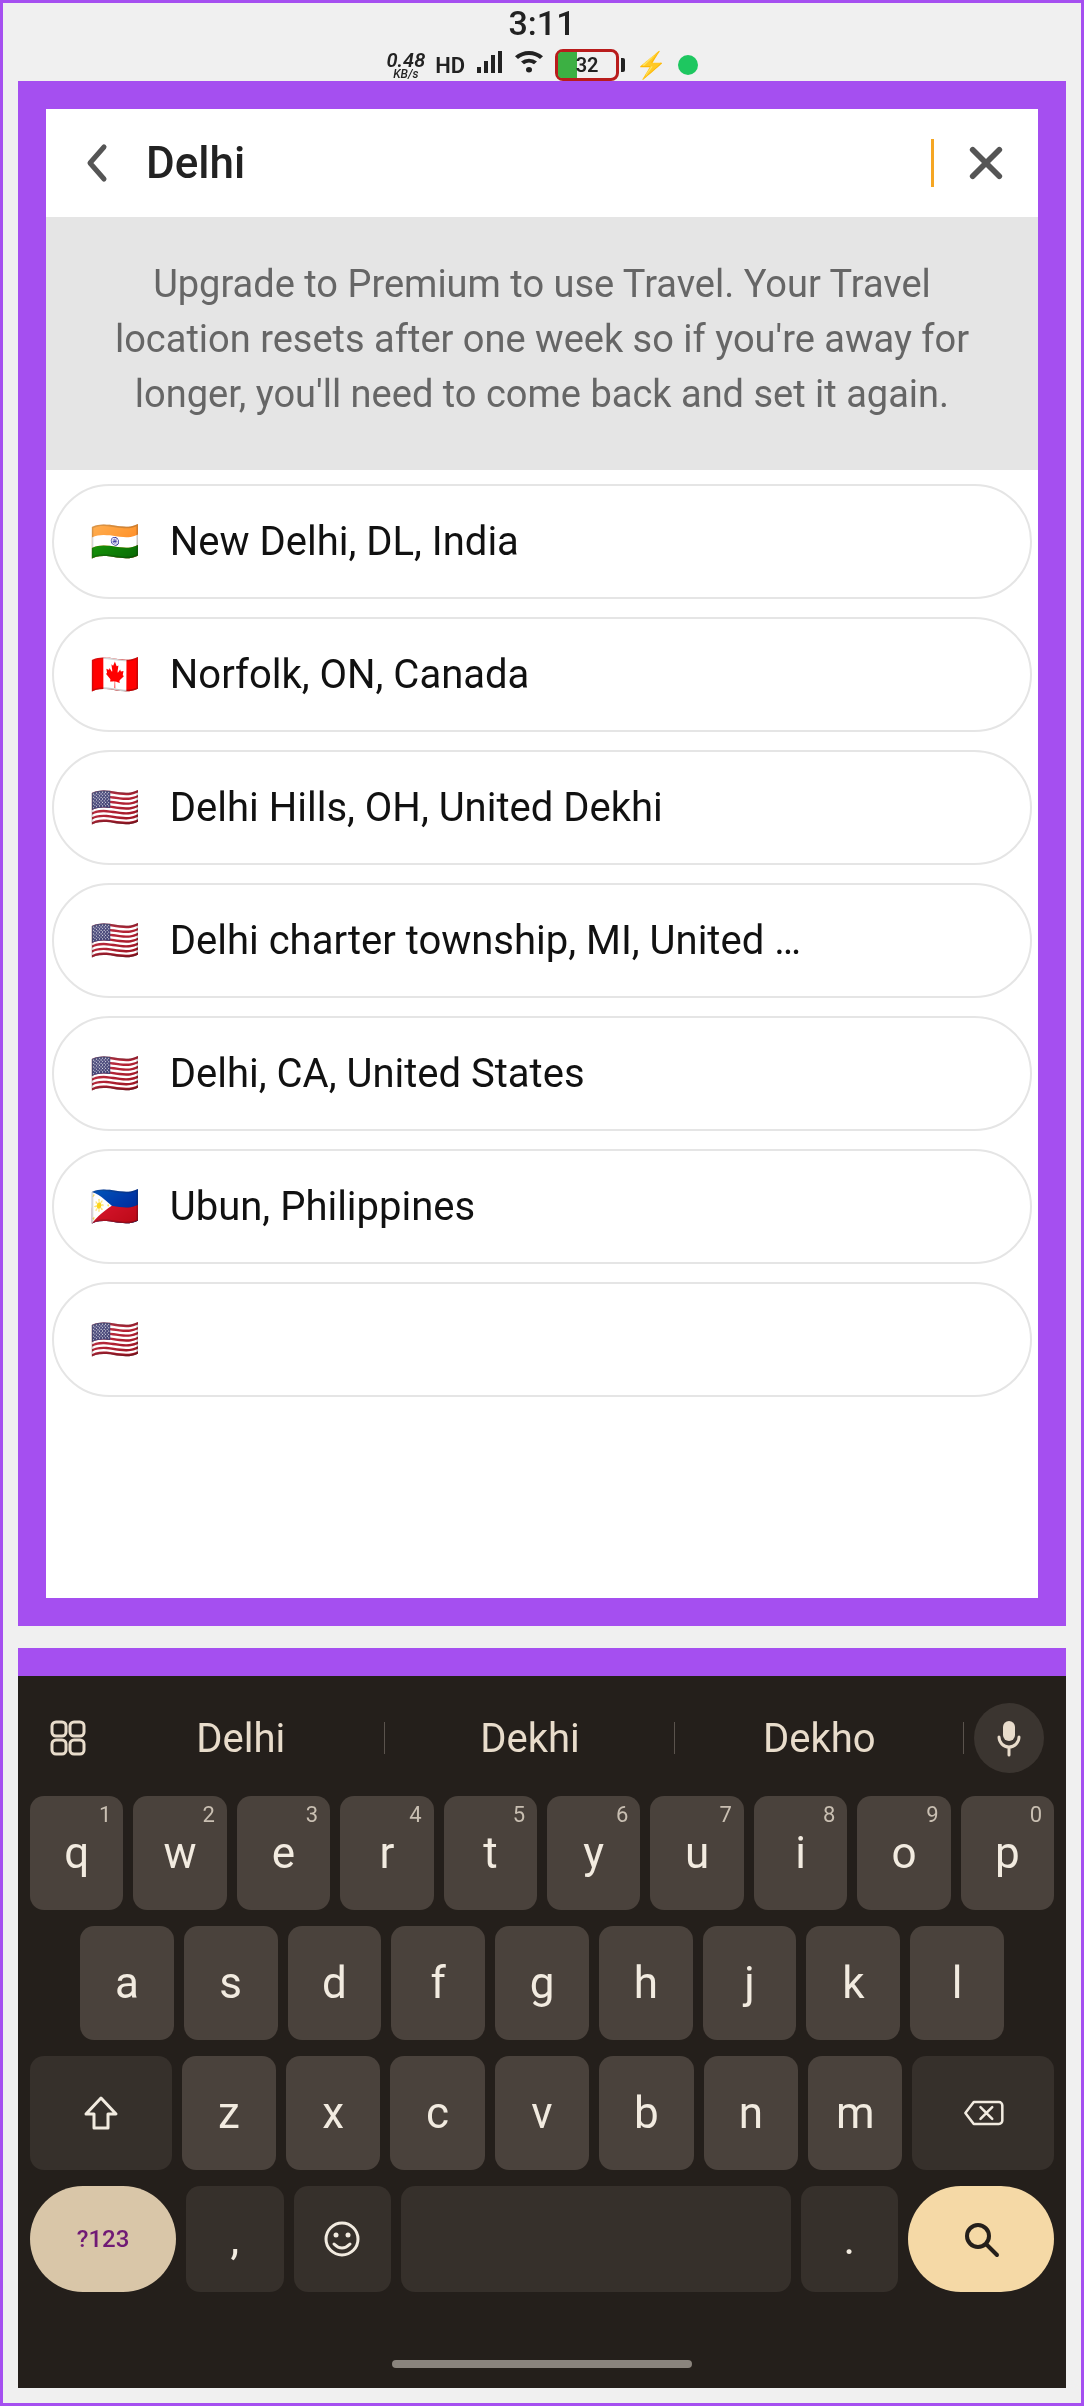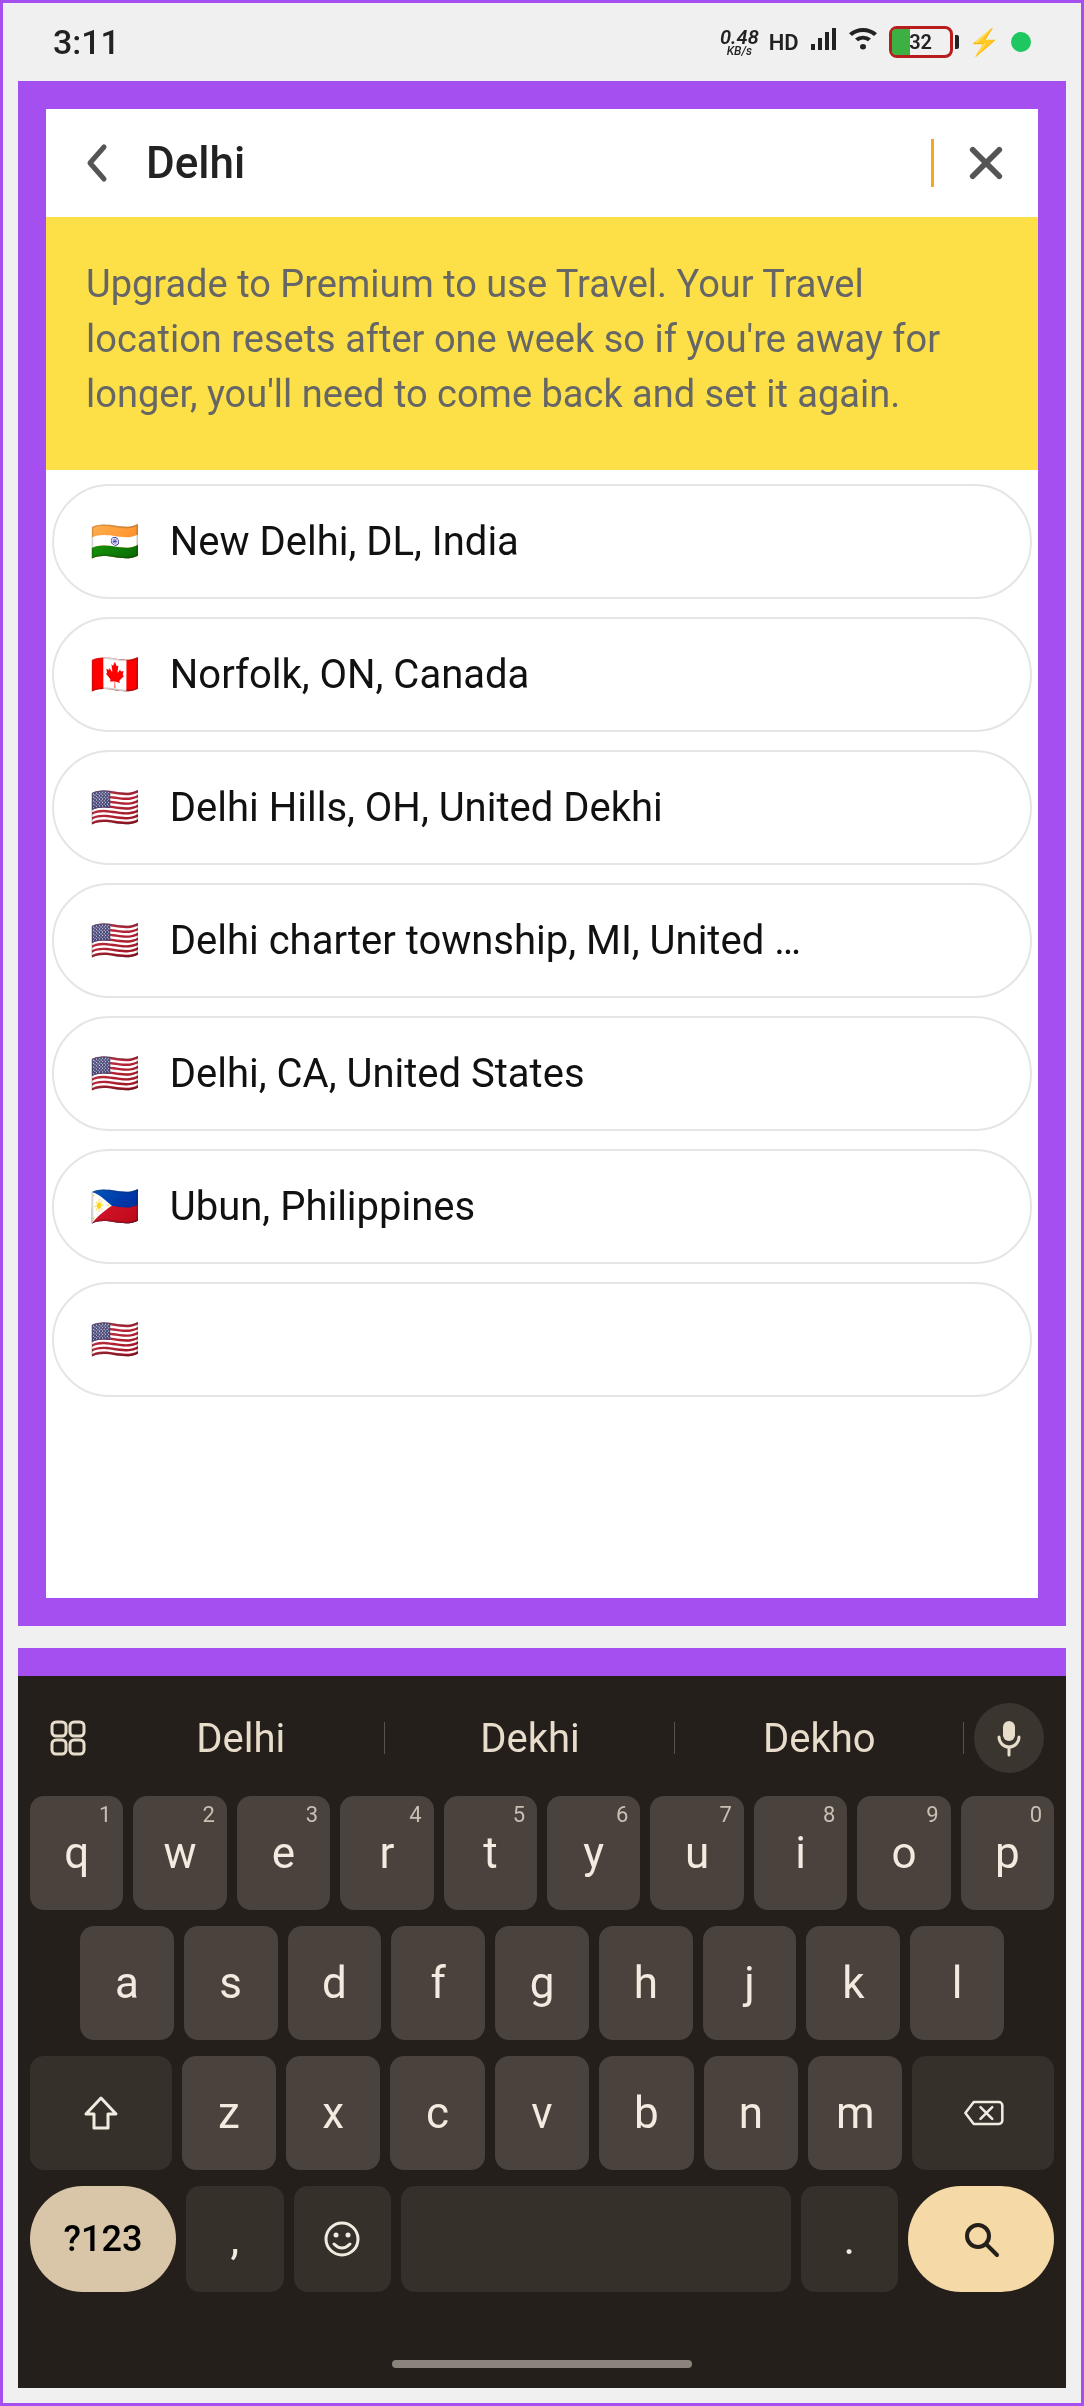--- a/index.html
+++ b/index.html
@@ -19,20 +19,21 @@
   }
   .status-bar {
     height: 78px;
     display: flex;
     justify-content: space-between;
     align-items: center;
     padding: 0 50px 0 50px;
     font-size: 34px;
     font-weight: 500;
     color: #222;
+    flex-direction: column;
   }
   .status-right {
     display: flex;
     align-items: center;
     gap: 10px;
     font-size: 22px;
   }
   .status-kbs { font-size: 20px; line-height: 0.9; text-align: center; font-style: italic; }
   .status-kbs .top { font-weight: 600; }
   .status-kbs .bot { font-size: 12px; }
@@ -88,23 +89,23 @@
     background: #f5a623;
     vertical-align: middle;
     margin-left: -2px;
   }
   .clear-x {
     width: 44px; height: 44px; display: flex; align-items: center; justify-content: center;
   }
   .clear-x svg { width: 38px; height: 38px; }
 
   .banner {
-    background: #fde047;
+    background: #e5e5e5;
     padding: 40px 40px 48px 40px;
-    text-align: left;
+    text-align: center;
     font-size: 38px;
     color: #666;
     line-height: 1.45;
   }
 
   .results {
     flex: 1;
     padding: 14px 6px 0 6px;
     display: flex;
     flex-direction: column;
@@ -192,21 +193,21 @@
   .key .sup {
     position: absolute;
     top: 6px; right: 12px;
     font-size: 22px;
     color: #c9bfb2;
   }
   .key.fn { background: #36302b; }
   .key.wide15 { flex: 1.5; }
   .key.space { flex: 4; }
   .key.pill { border-radius: 60px; }
-  .key.numbers { background: #d9c6a8; color: #000000; font-size: 36px; font-weight:500; }
+  .key.numbers { background: #d9c6a8; color: #701a75; font-size: 24px; font-weight:500; }
   .key.search { background: #f5d9a6; color: #241f1b; }
   .key svg { width: 42px; height: 42px; }
   .kb-row.bottom .key { height: 106px; }
   .home-indicator {
     position: absolute;
     bottom: 20px; left: 50%; transform: translateX(-50%);
     width: 300px; height: 8px; border-radius: 4px;
     background: #8a847d;
   }
 </style>

